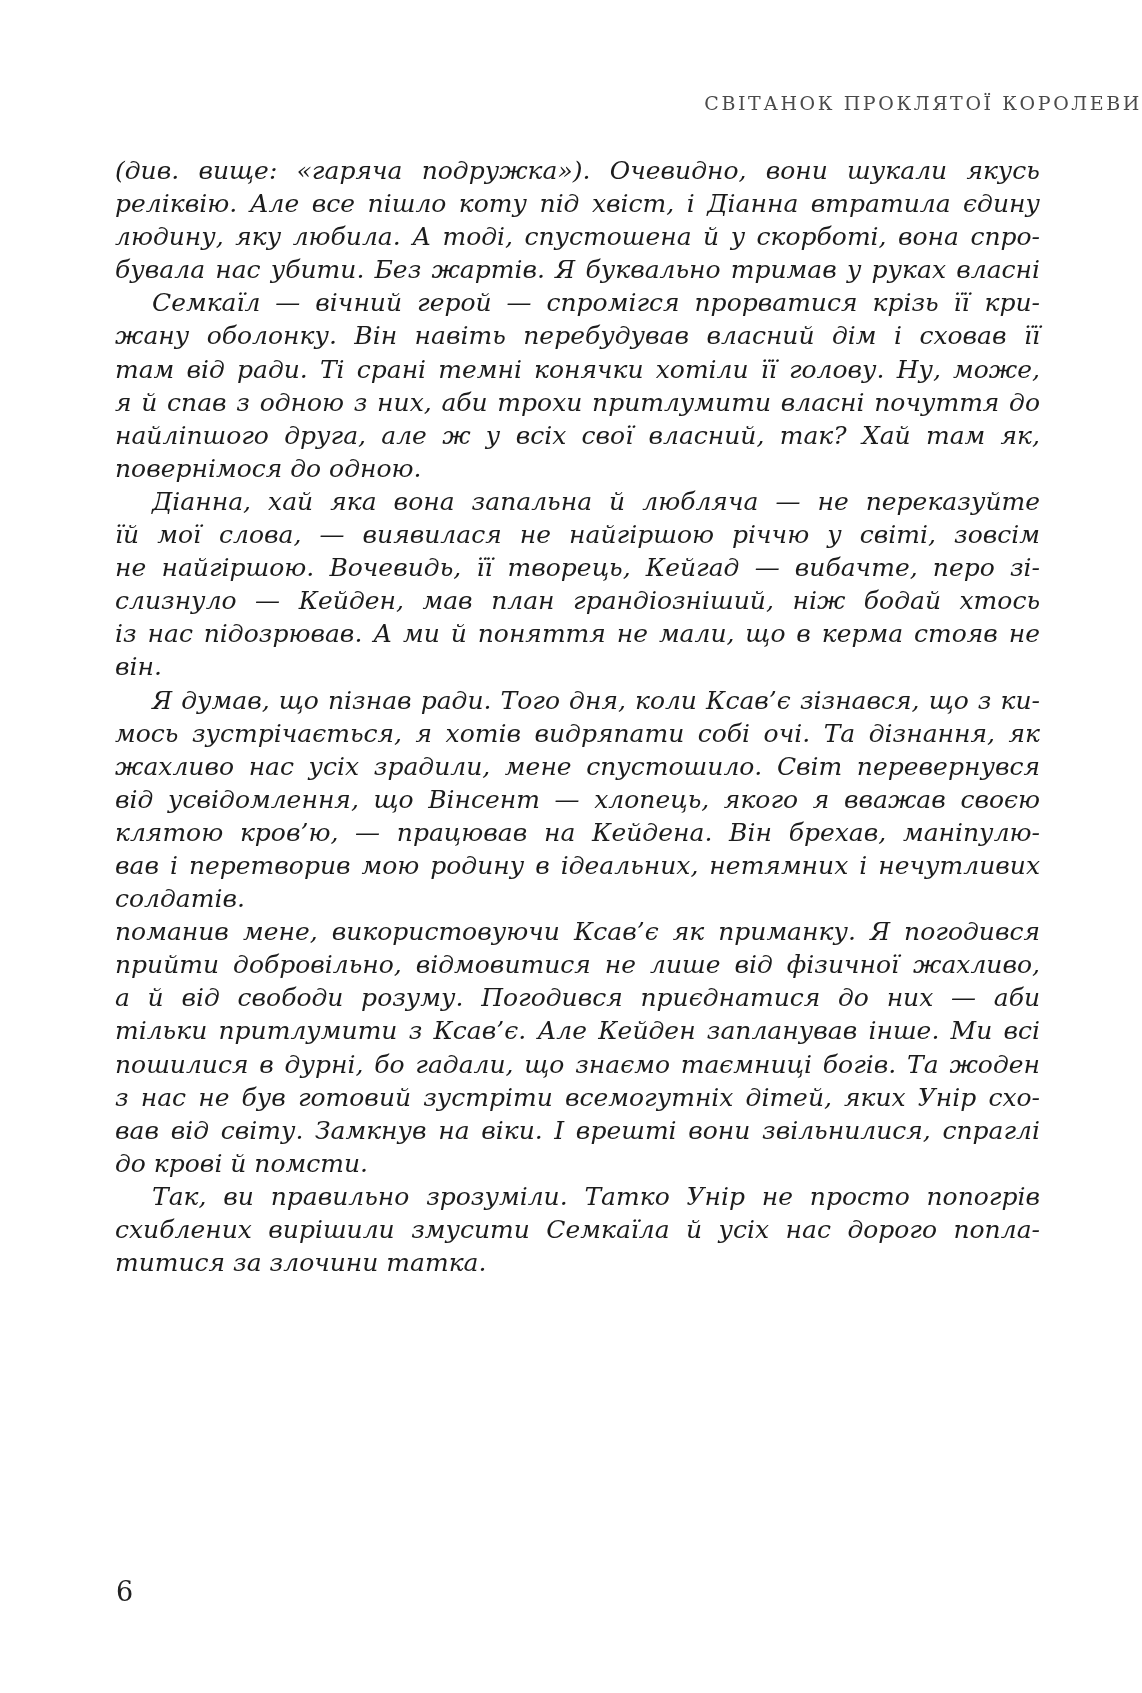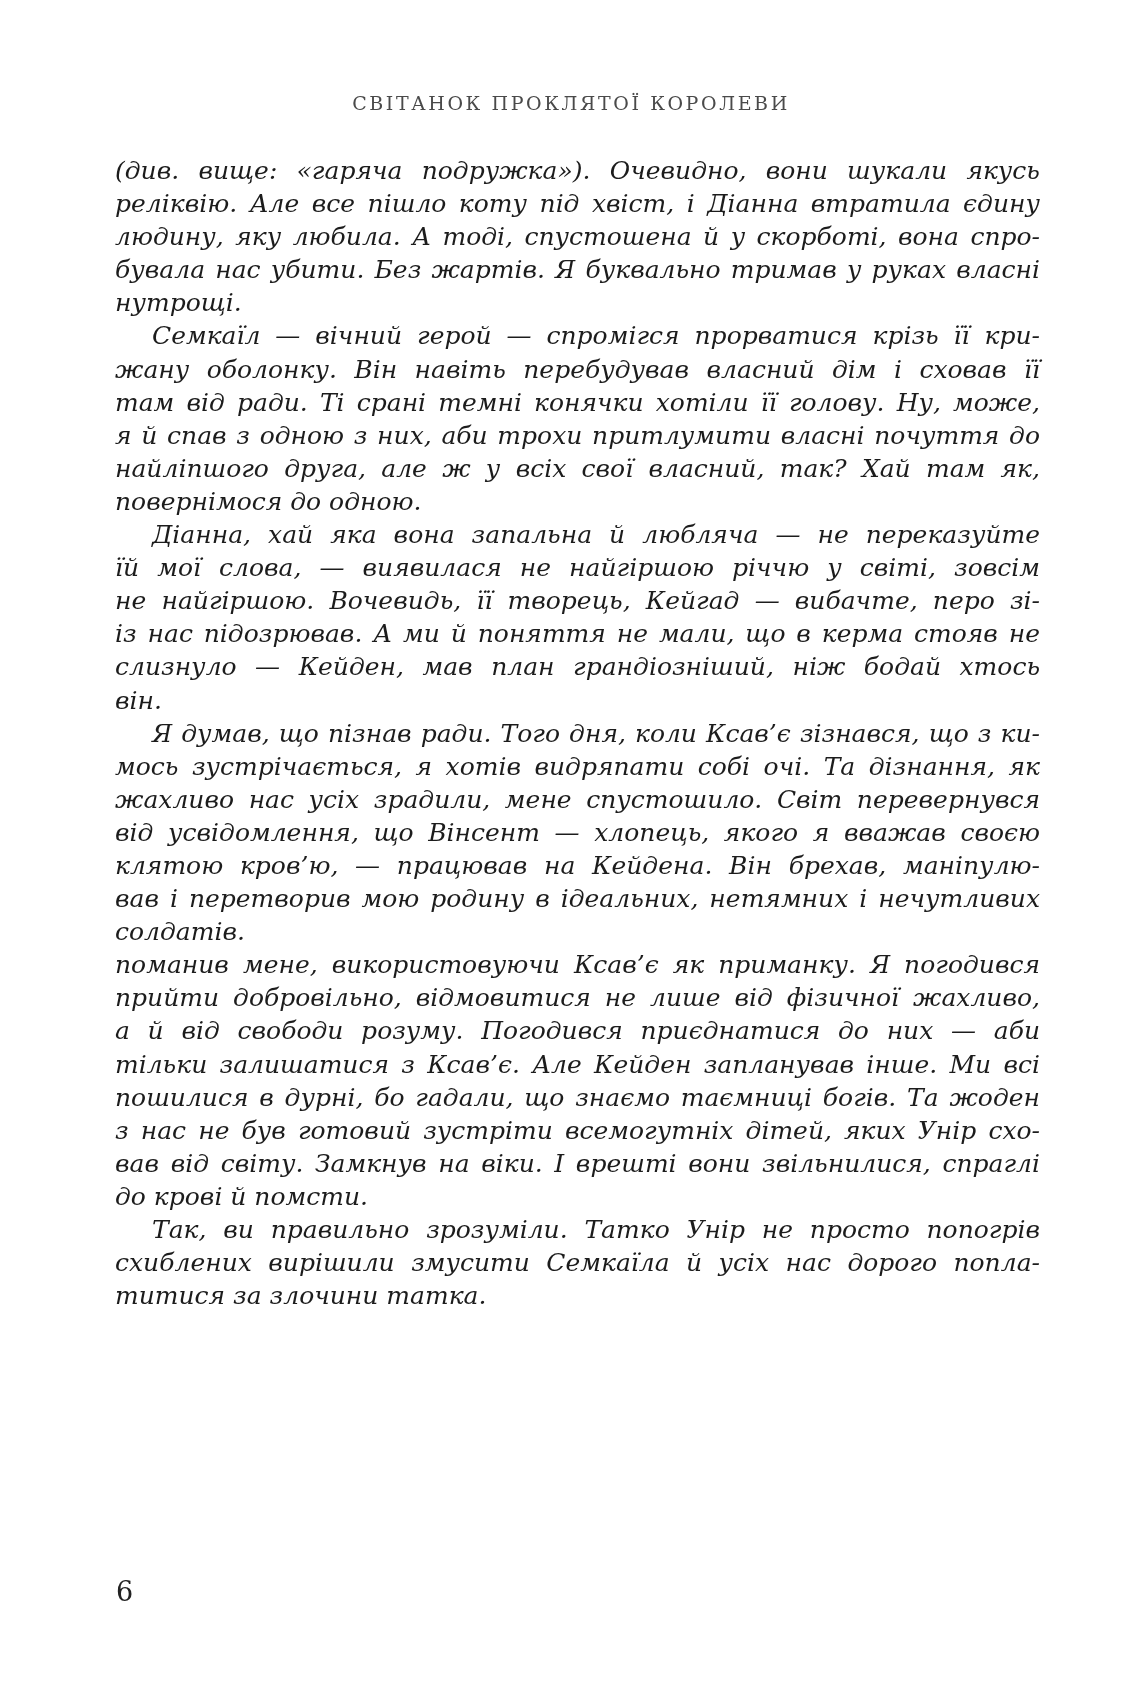--- a/index.html
+++ b/index.html
@@ -13,21 +13,21 @@
     height: 1693px;
     background: #ffffff;
     overflow: hidden;
     font-family: "DejaVu Serif", "Liberation Serif", serif;
   }
   .running-head {
     position: absolute;
     top: 92px;
     left: 0;
     right: 0;
-    text-align: center;
+    text-align: right;
     font-size: 19px;
     letter-spacing: 2.6px;
     color: #4a4a4a;
     font-weight: 400;
   }
   .text-block {
     position: absolute;
     left: 115px;
     top: 154px;
     width: 925px;
@@ -62,44 +62,43 @@
 <body>
 
 <div class="page">
   <div class="running-head">СВІТАНОК ПРОКЛЯТОЇ КОРОЛЕВИ</div>
 
   <div class="text-block">
       <div class="line">(див. вище: «гаряча подружка»). Очевидно, вони шукали якусь</div>
       <div class="line">реліквію. Але все пішло коту під хвіст, і Діанна втратила єдину</div>
       <div class="line">людину, яку любила. А тоді, спустошена й у скорботі, вона спро-</div>
       <div class="line">бувала нас убити. Без жартів. Я буквально тримав у руках власні</div>
-      <div class="line last">нутрощі.</div>
       <div class="line indent">Семкаїл — вічний герой — спромігся прорватися крізь її кри-</div>
       <div class="line">жану оболонку. Він навіть перебудував власний дім і сховав її</div>
       <div class="line">там від ради. Ті срані темні конячки хотіли її голову. Ну, може,</div>
       <div class="line">я й спав з одною з них, аби трохи притлумити власні почуття до</div>
       <div class="line">найліпшого друга, але ж у всіх свої власний, так? Хай там як,</div>
       <div class="line last">повернімося до одною.</div>
       <div class="line indent">Діанна, хай яка вона запальна й любляча — не переказуйте</div>
       <div class="line">їй мої слова, — виявилася не найгіршою річчю у світі, зовсім</div>
       <div class="line">не найгіршою. Вочевидь, її творець, Кейгад — вибачте, перо зі-</div>
+      <div class="line">слизнуло — Кейден, мав план грандіозніший, ніж бодай хтось</div>
       <div class="line">із нас підозрював. А ми й поняття не мали, що в керма стояв не</div>
-      <div class="line">слизнуло — Кейден, мав план грандіозніший, ніж бодай хтось</div>
       <div class="line last">він.</div>
       <div class="line indent">Я думав, що пізнав ради. Того дня, коли Ксав’є зізнався, що з ки-</div>
       <div class="line">мось зустрічається, я хотів видряпати собі очі. Та дізнання, як</div>
       <div class="line">жахливо нас усіх зрадили, мене спустошило. Світ перевернувся</div>
       <div class="line">від усвідомлення, що Вінсент — хлопець, якого я вважав своєю</div>
       <div class="line">клятою кров’ю, — працював на Кейдена. Він брехав, маніпулю-</div>
       <div class="line">вав і перетворив мою родину в ідеальних, нетямних і нечутливих</div>
       <div class="line last">солдатів.</div>
       <div class="line">поманив мене, використовуючи Ксав’є як приманку. Я погодився</div>
       <div class="line">прийти добровільно, відмовитися не лише від фізичної жахливо,</div>
       <div class="line">а й від свободи розуму. Погодився приєднатися до них — аби</div>
-      <div class="line">тільки залишатися з Ксав’є. Але Кейден запланував інше. Ми всі</div>
+      <div class="line">тільки притлумити з Ксав’є. Але Кейден запланував інше. Ми всі</div>
       <div class="line">пошилися в дурні, бо гадали, що знаємо таємниці богів. Та жоден</div>
       <div class="line">з нас не був готовий зустріти всемогутніх дітей, яких Унір схо-</div>
       <div class="line">вав від світу. Замкнув на віки. І врешті вони звільнилися, спраглі</div>
       <div class="line last">до крові й помсти.</div>
       <div class="line indent">Так, ви правильно зрозуміли. Татко Унір не просто попогрів</div>
       <div class="line">схиблених вирішили змусити Семкаїла й усіх нас дорого попла-</div>
       <div class="line last">титися за злочини татка.</div>
     </div>
 
   <div class="page-number">6</div>

